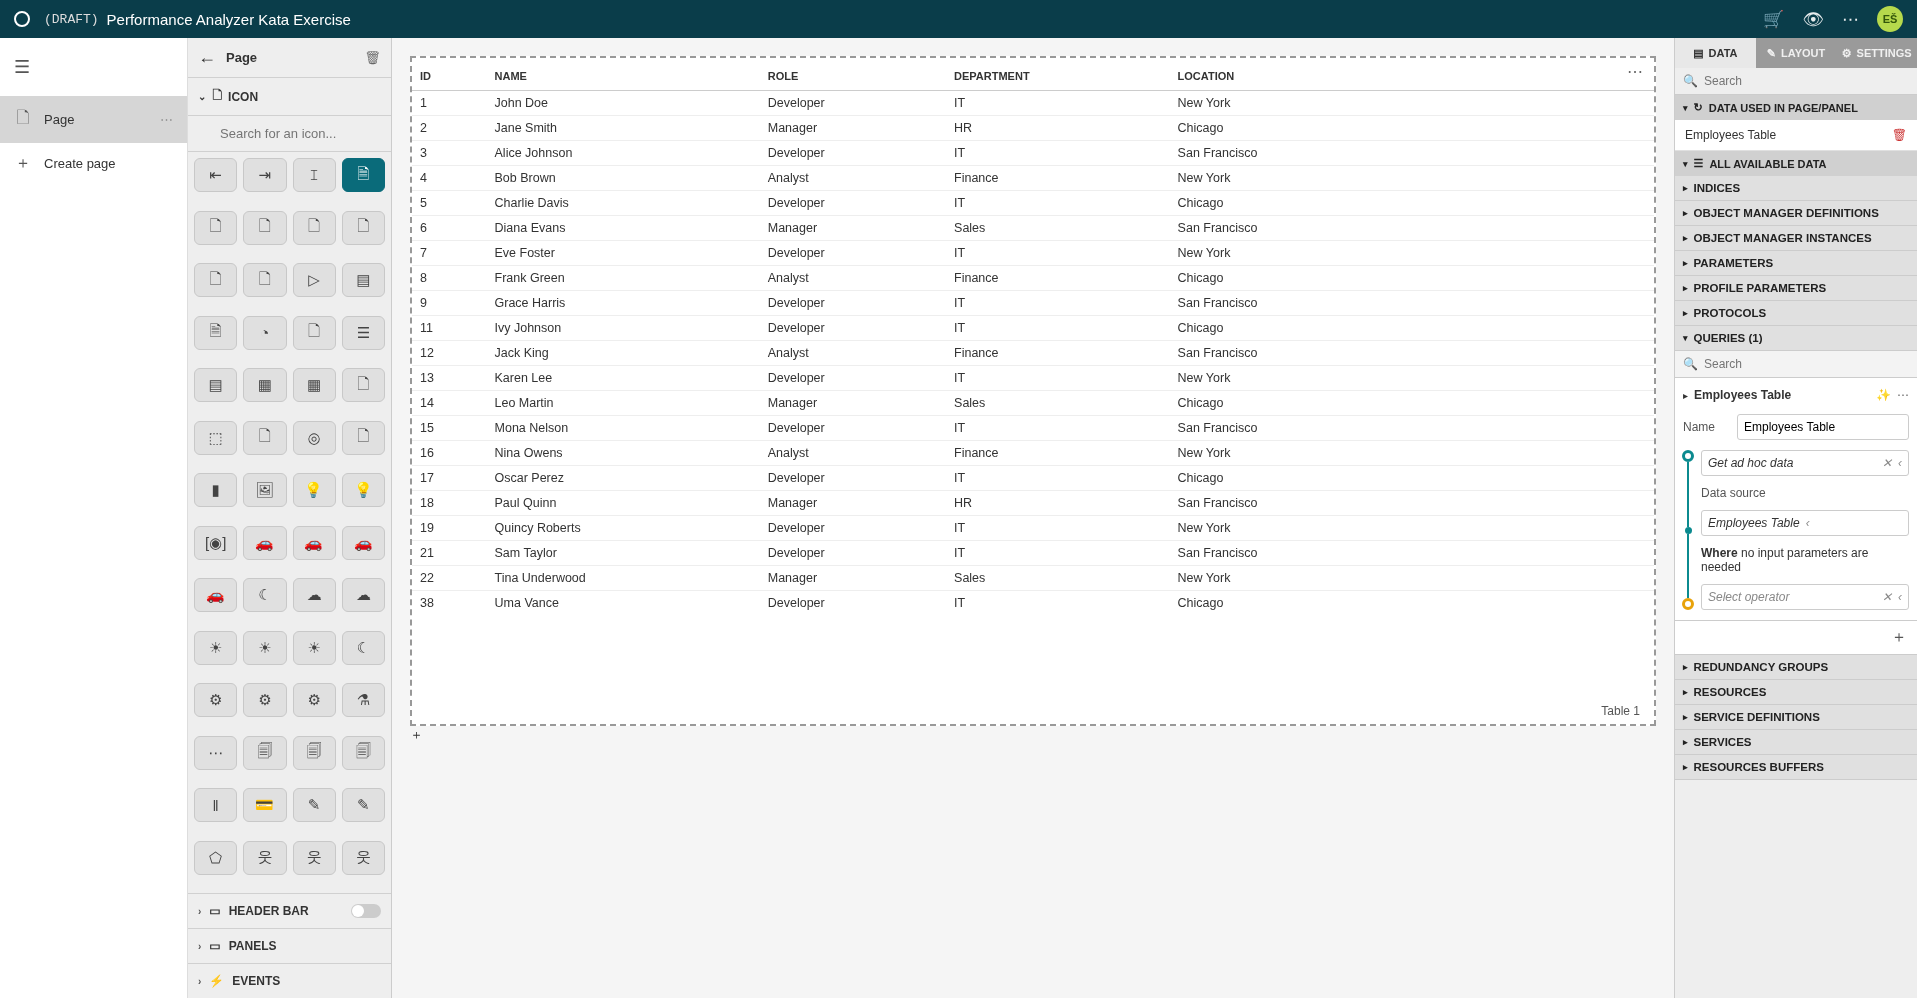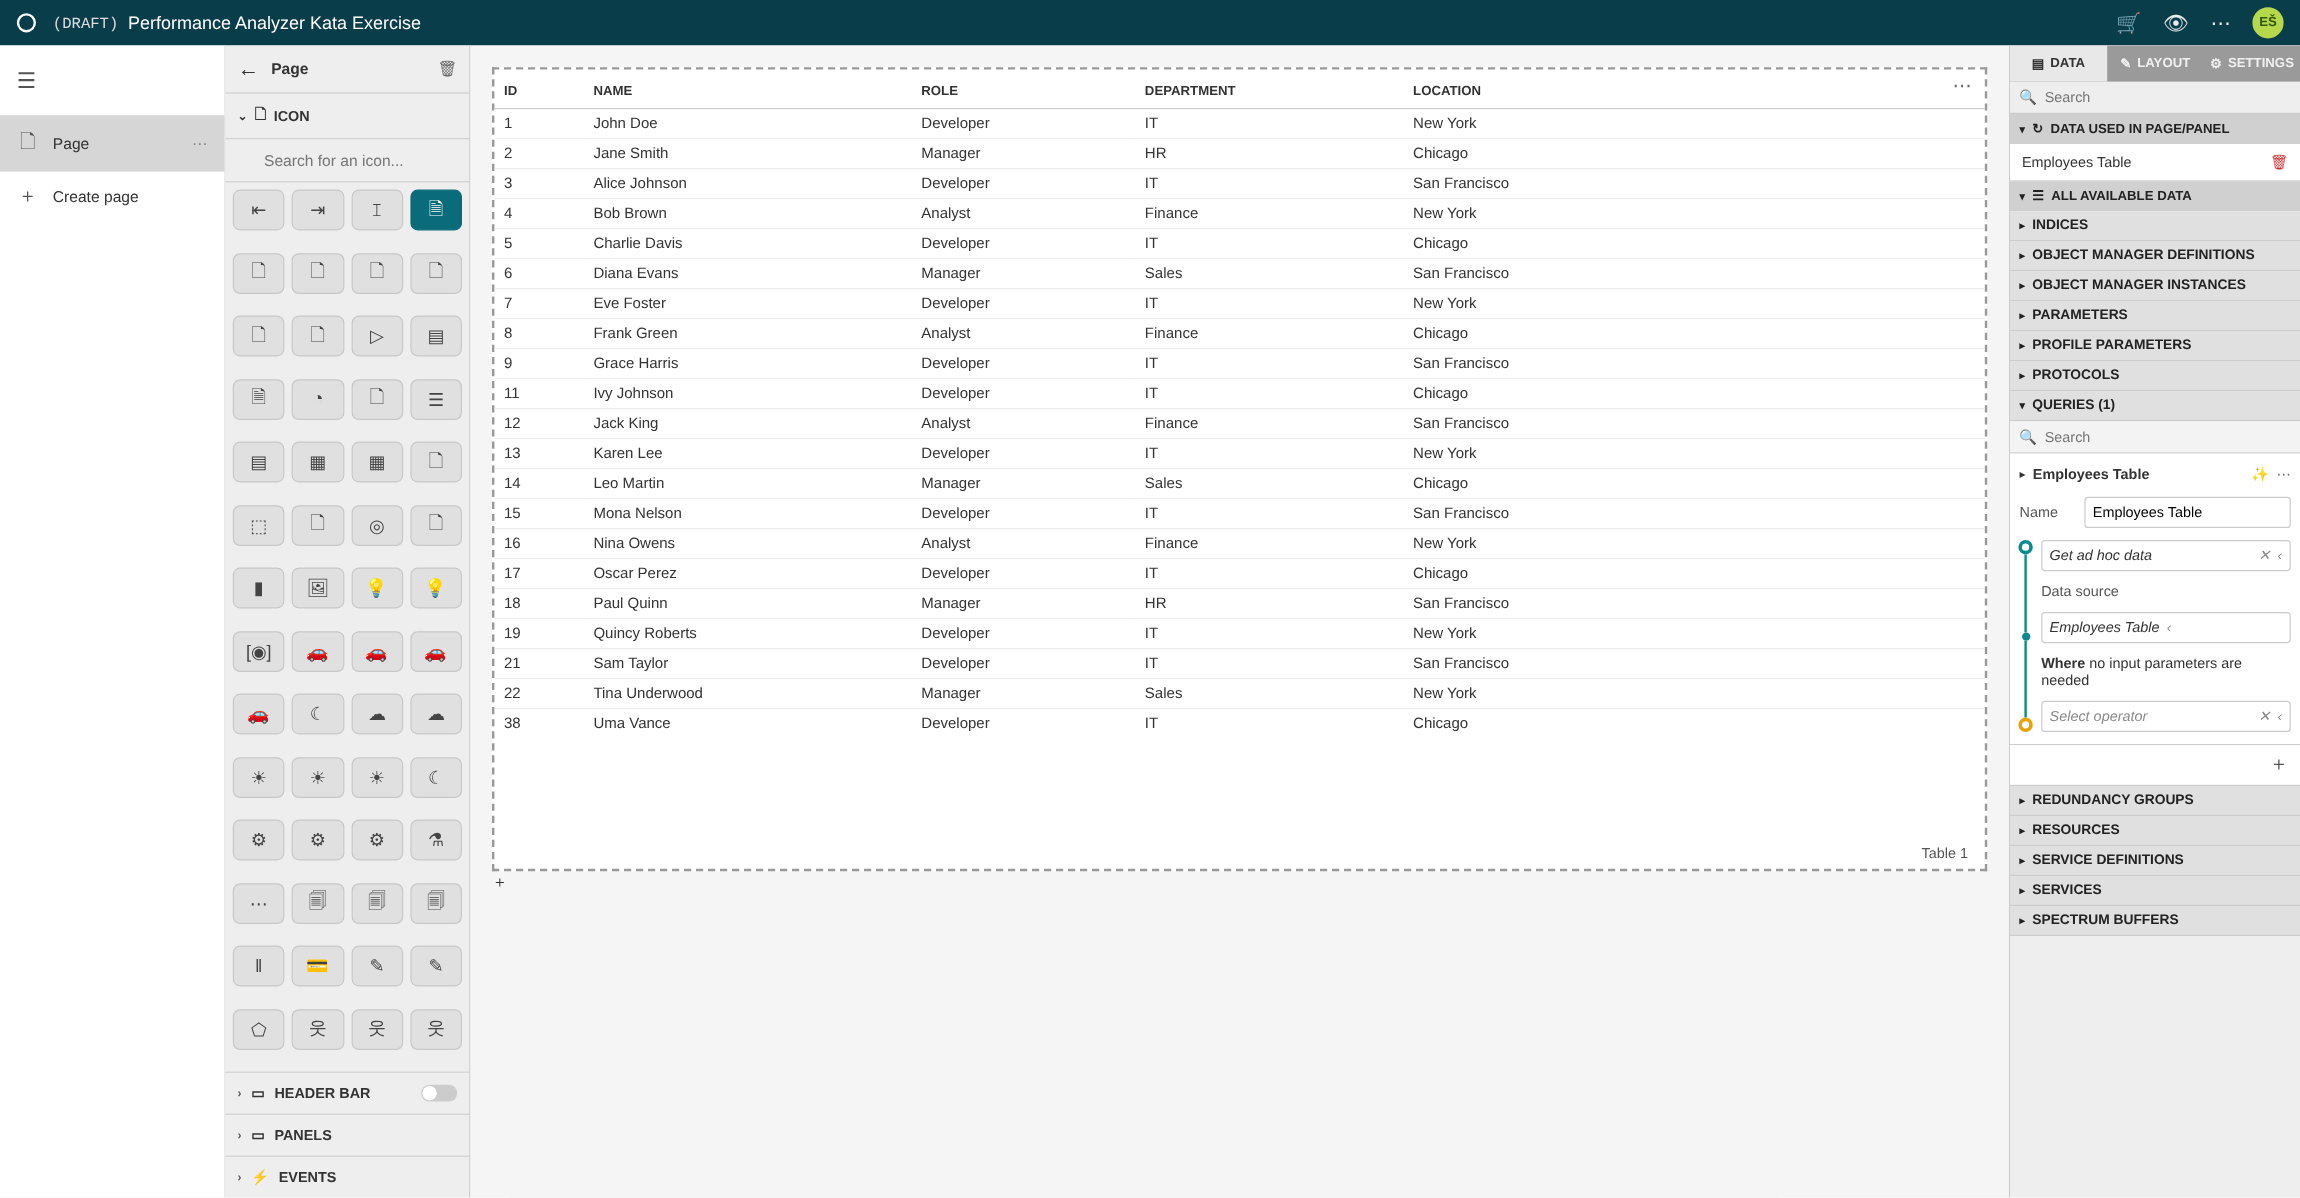--- a/index.html
+++ b/index.html
@@ -517,18 +517,18 @@
       <div class="collapse-row">
           <span class="arrow">▸</span>
           <span>SERVICE DEFINITIONS</span>
         </div>
       <div class="collapse-row">
           <span class="arrow">▸</span>
           <span>SERVICES</span>
         </div>
       <div class="collapse-row">
           <span class="arrow">▸</span>
-          <span>SPECTRUM BUFFERS</span>
+          <span>RESOURCES BUFFERS</span>
         </div>
     </div>
   </div>
 
 </div>
 
 </body></html>

